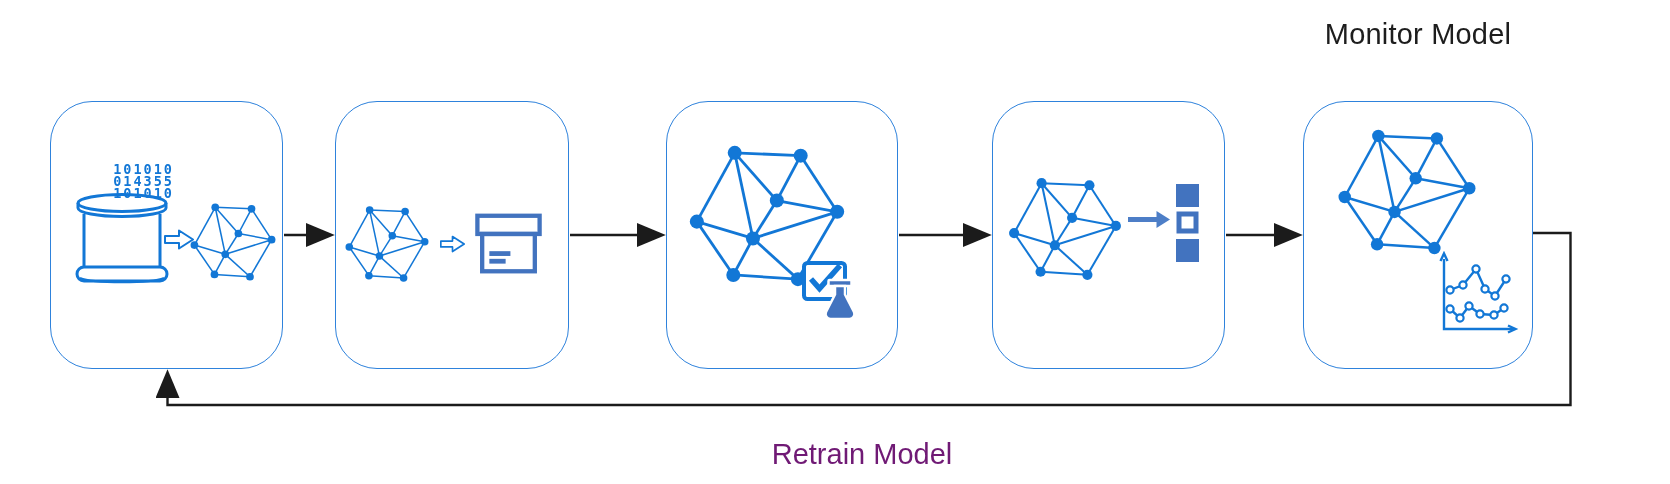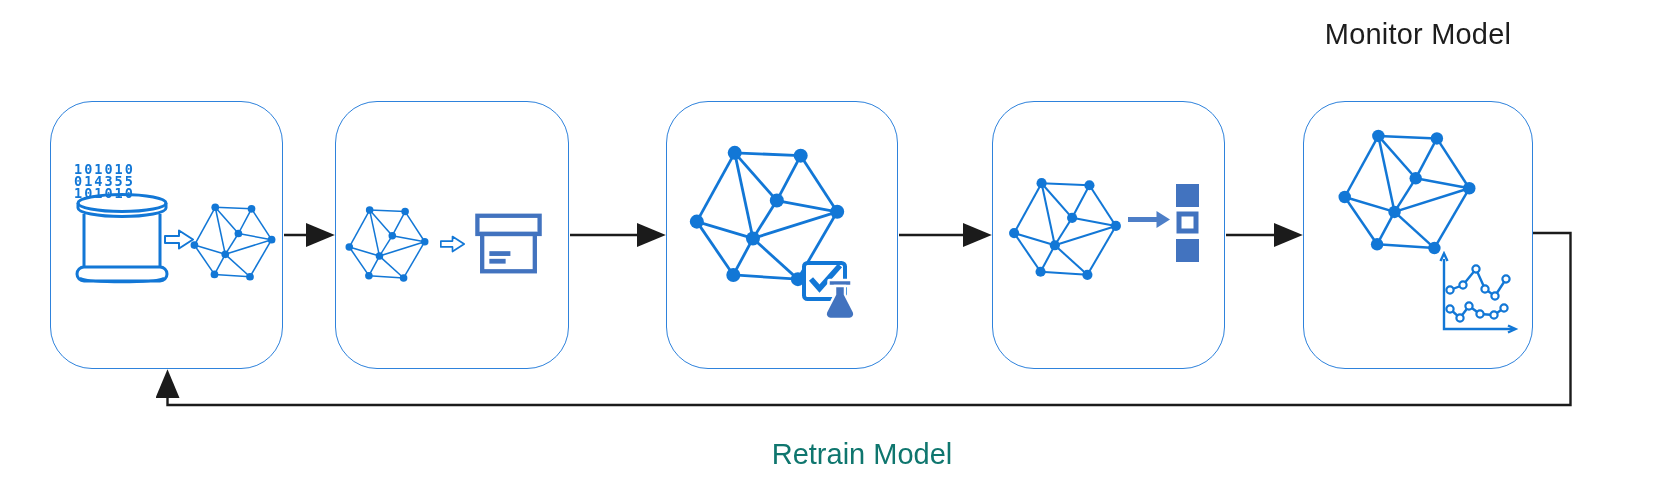--- a/index.html
+++ b/index.html
@@ -12,28 +12,28 @@
     text-align:center;font-size:29px;font-weight:300;color:#1d1d1d;
     letter-spacing:0.2px;white-space:nowrap;
   }
   .stage-box{
     position:absolute;top:101px;height:268px;width:233px;
     border:1.5px solid #2e82dc;border-radius:42px;background:#ffffff;
     box-sizing:border-box;
   }
   .abs{position:absolute;}
   .binary{
-    position:absolute;left:23px;top:61px;width:100px;text-align:left;
+    position:absolute;left:23px;top:61px;width:100px;text-align:right;
     font-family:"DejaVu Sans Mono","Liberation Mono",monospace;
     font-size:13.5px;font-weight:bold;line-height:12px;letter-spacing:2px;
     color:#1277d6;z-index:3;
   }
   .retrain-label{
     position:absolute;left:712px;top:434px;width:300px;height:40px;line-height:40px;
-    text-align:center;font-size:29px;font-weight:300;color:#0f766e;white-space:nowrap;
+    text-align:center;font-size:29px;font-weight:300;color:#701a75;white-space:nowrap;
   }
   svg{display:block;}
   .connectors{position:absolute;left:0;top:0;}
 </style>
 </head>
 <body>
 
 <div class="canvas">
 
   <svg width="0" height="0" style="position:absolute" aria-hidden="true">

